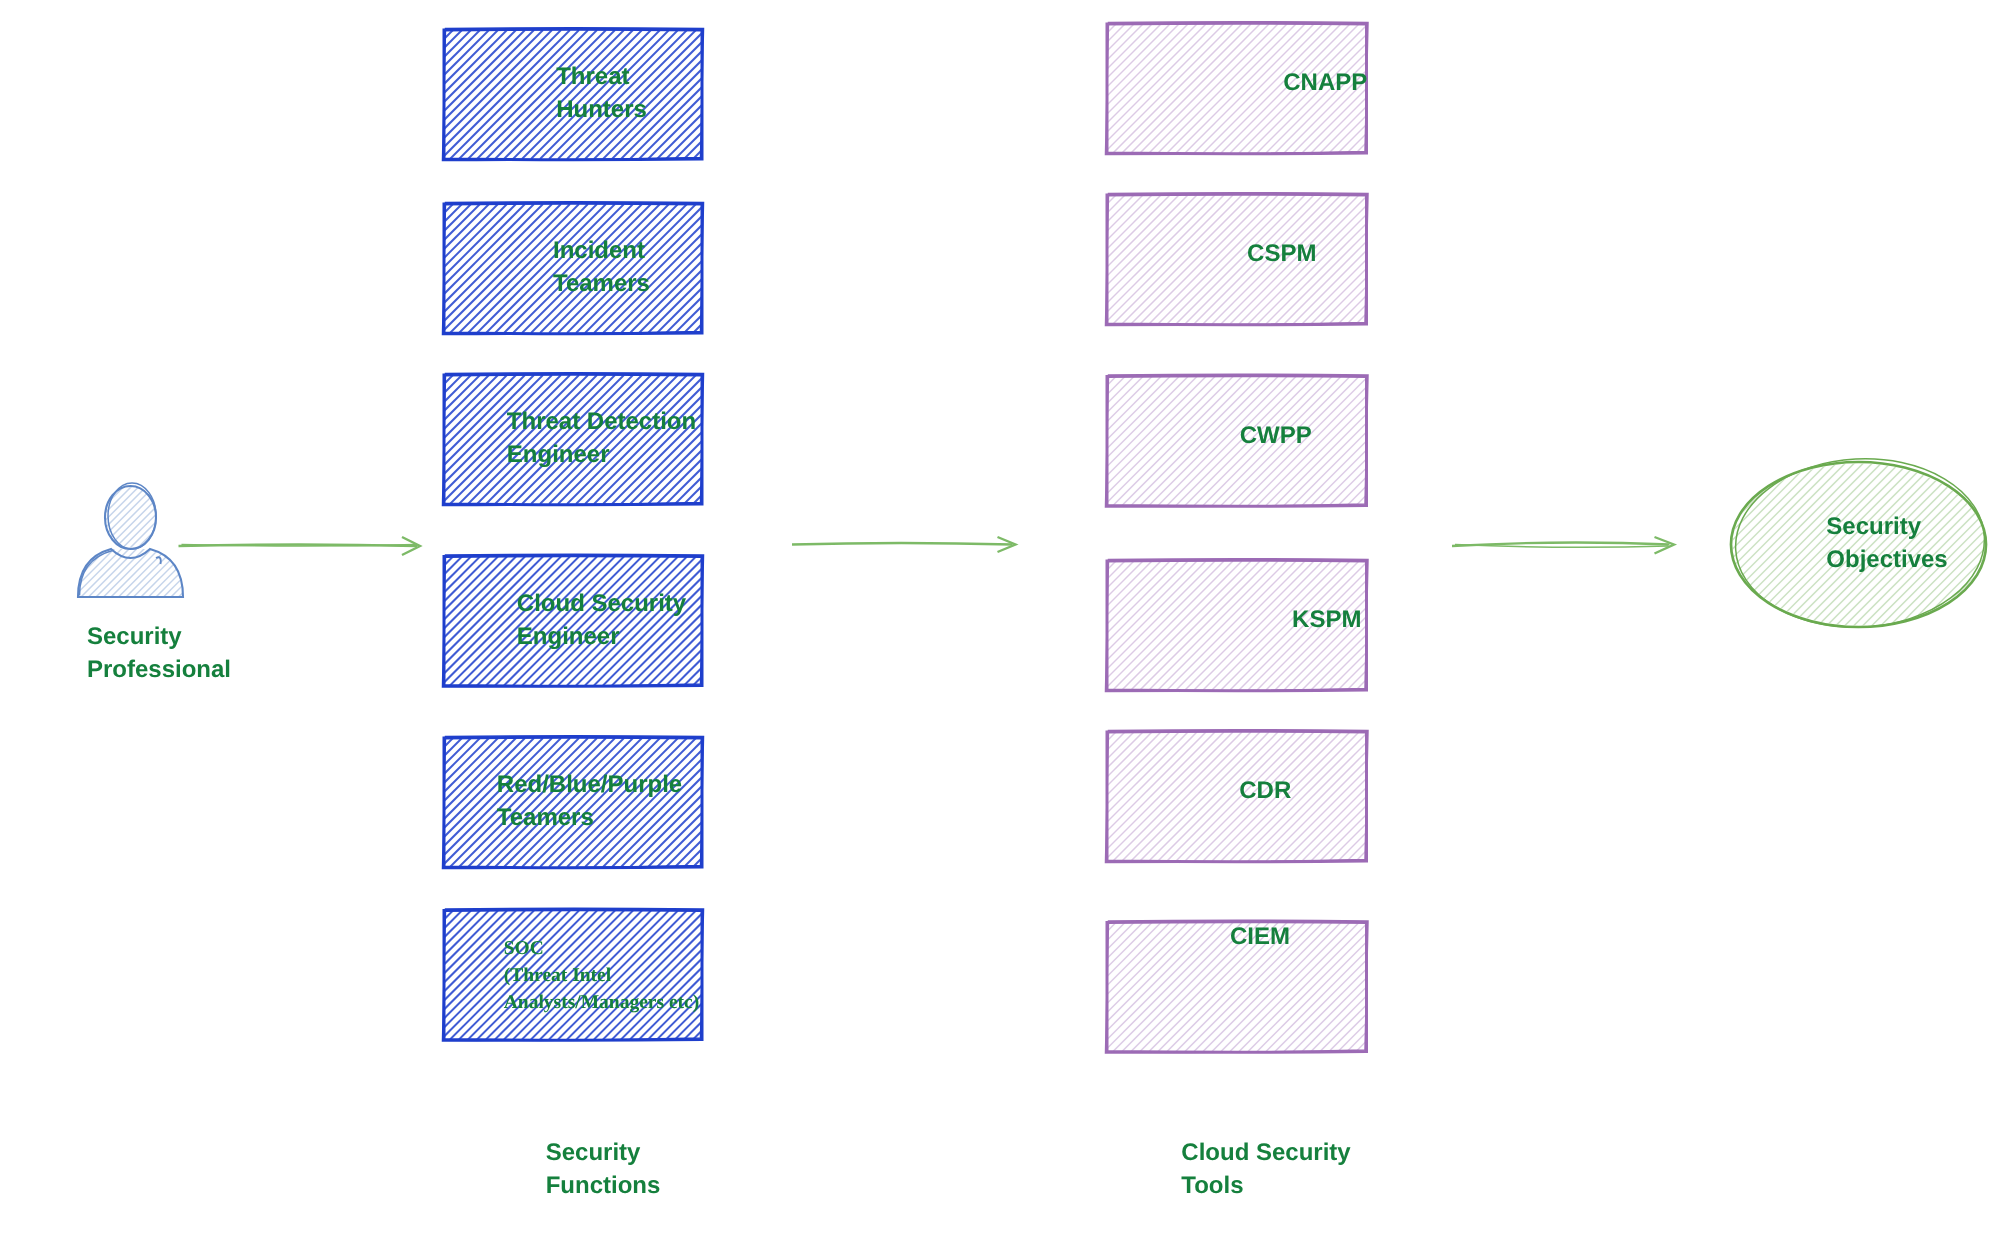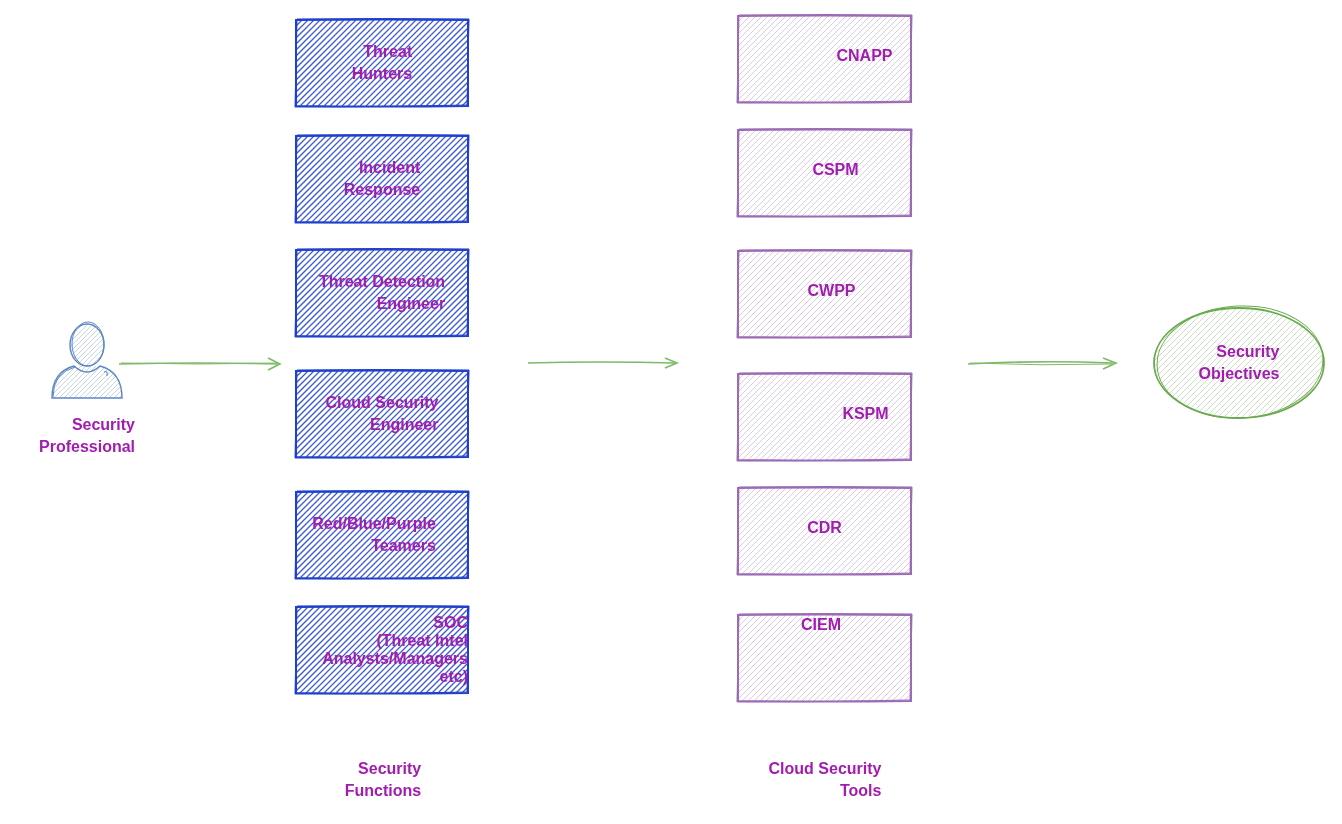--- a/index.html
+++ b/index.html
@@ -1,22 +1,22 @@
 <!DOCTYPE html>
 <html><head>
 <meta charset="utf-8">
 <style>
   html, body { margin: 0; padding: 0; background: #ffffff; }
   body { width: 1342px; height: 824px; position: relative; overflow: hidden;
          font-family: "Liberation Sans", sans-serif; }
   #canvas { position: absolute; left: 0; top: 0; }
-  .lbl { position: absolute; text-align: right; font-weight: bold; color: #a21caf;
+  .lbl { position: absolute; text-align: left; font-weight: bold; color: #15803d;
          font-family: "Liberation Sans", sans-serif; line-height: 22px; font-size: 16px;
-         display: flex; align-items: center; justify-content: center; white-space: pre-line; }
-  .lbl.small { font-size: 16px; line-height: 18px; }
+         display: flex; align-items: center; justify-content: center; white-space: pre-line; padding-left: 19px; }
+  .lbl.small { font-size: 13px; line-height: 18px; font-family: Liberation Serif, serif; }
 </style>
 </head>
 <body>
 
 <svg id="canvas" width="1342" height="824">
   <defs>
     <clipPath id="clip-ell">
         <ellipse cx="1239" cy="363" rx="84" ry="54"></ellipse>
       </clipPath>
     <clipPath id="clip-person">
@@ -773,21 +773,21 @@
   </g>
 </svg>
 
 <div class="lbl" style="left:20px;top:412px;width:134px;height:48px;">Security
 Professional</div>
 
 <div id="function-labels">
     <div class="lbl" style="left: 296px; top: 20px; width: 172px; height: 86px;">Threat
 Hunters</div>
     <div class="lbl" style="left: 296px; top: 136px; width: 172px; height: 86px;">Incident
-Response</div>
+Teamers</div>
     <div class="lbl" style="left: 296px; top: 250px; width: 172px; height: 86px;">Threat Detection
 Engineer</div>
     <div class="lbl" style="left: 296px; top: 371px; width: 172px; height: 86px;">Cloud Security
 Engineer</div>
     <div class="lbl" style="left: 288px; top: 492px; width: 172px; height: 86px;">Red/Blue/Purple
 Teamers</div>
     <div class="lbl small" style="left: 296px; top: 607px; width: 172px; height: 86px;">SOC
 (Threat Intel
 Analysts/Managers etc)</div>
   </div>

